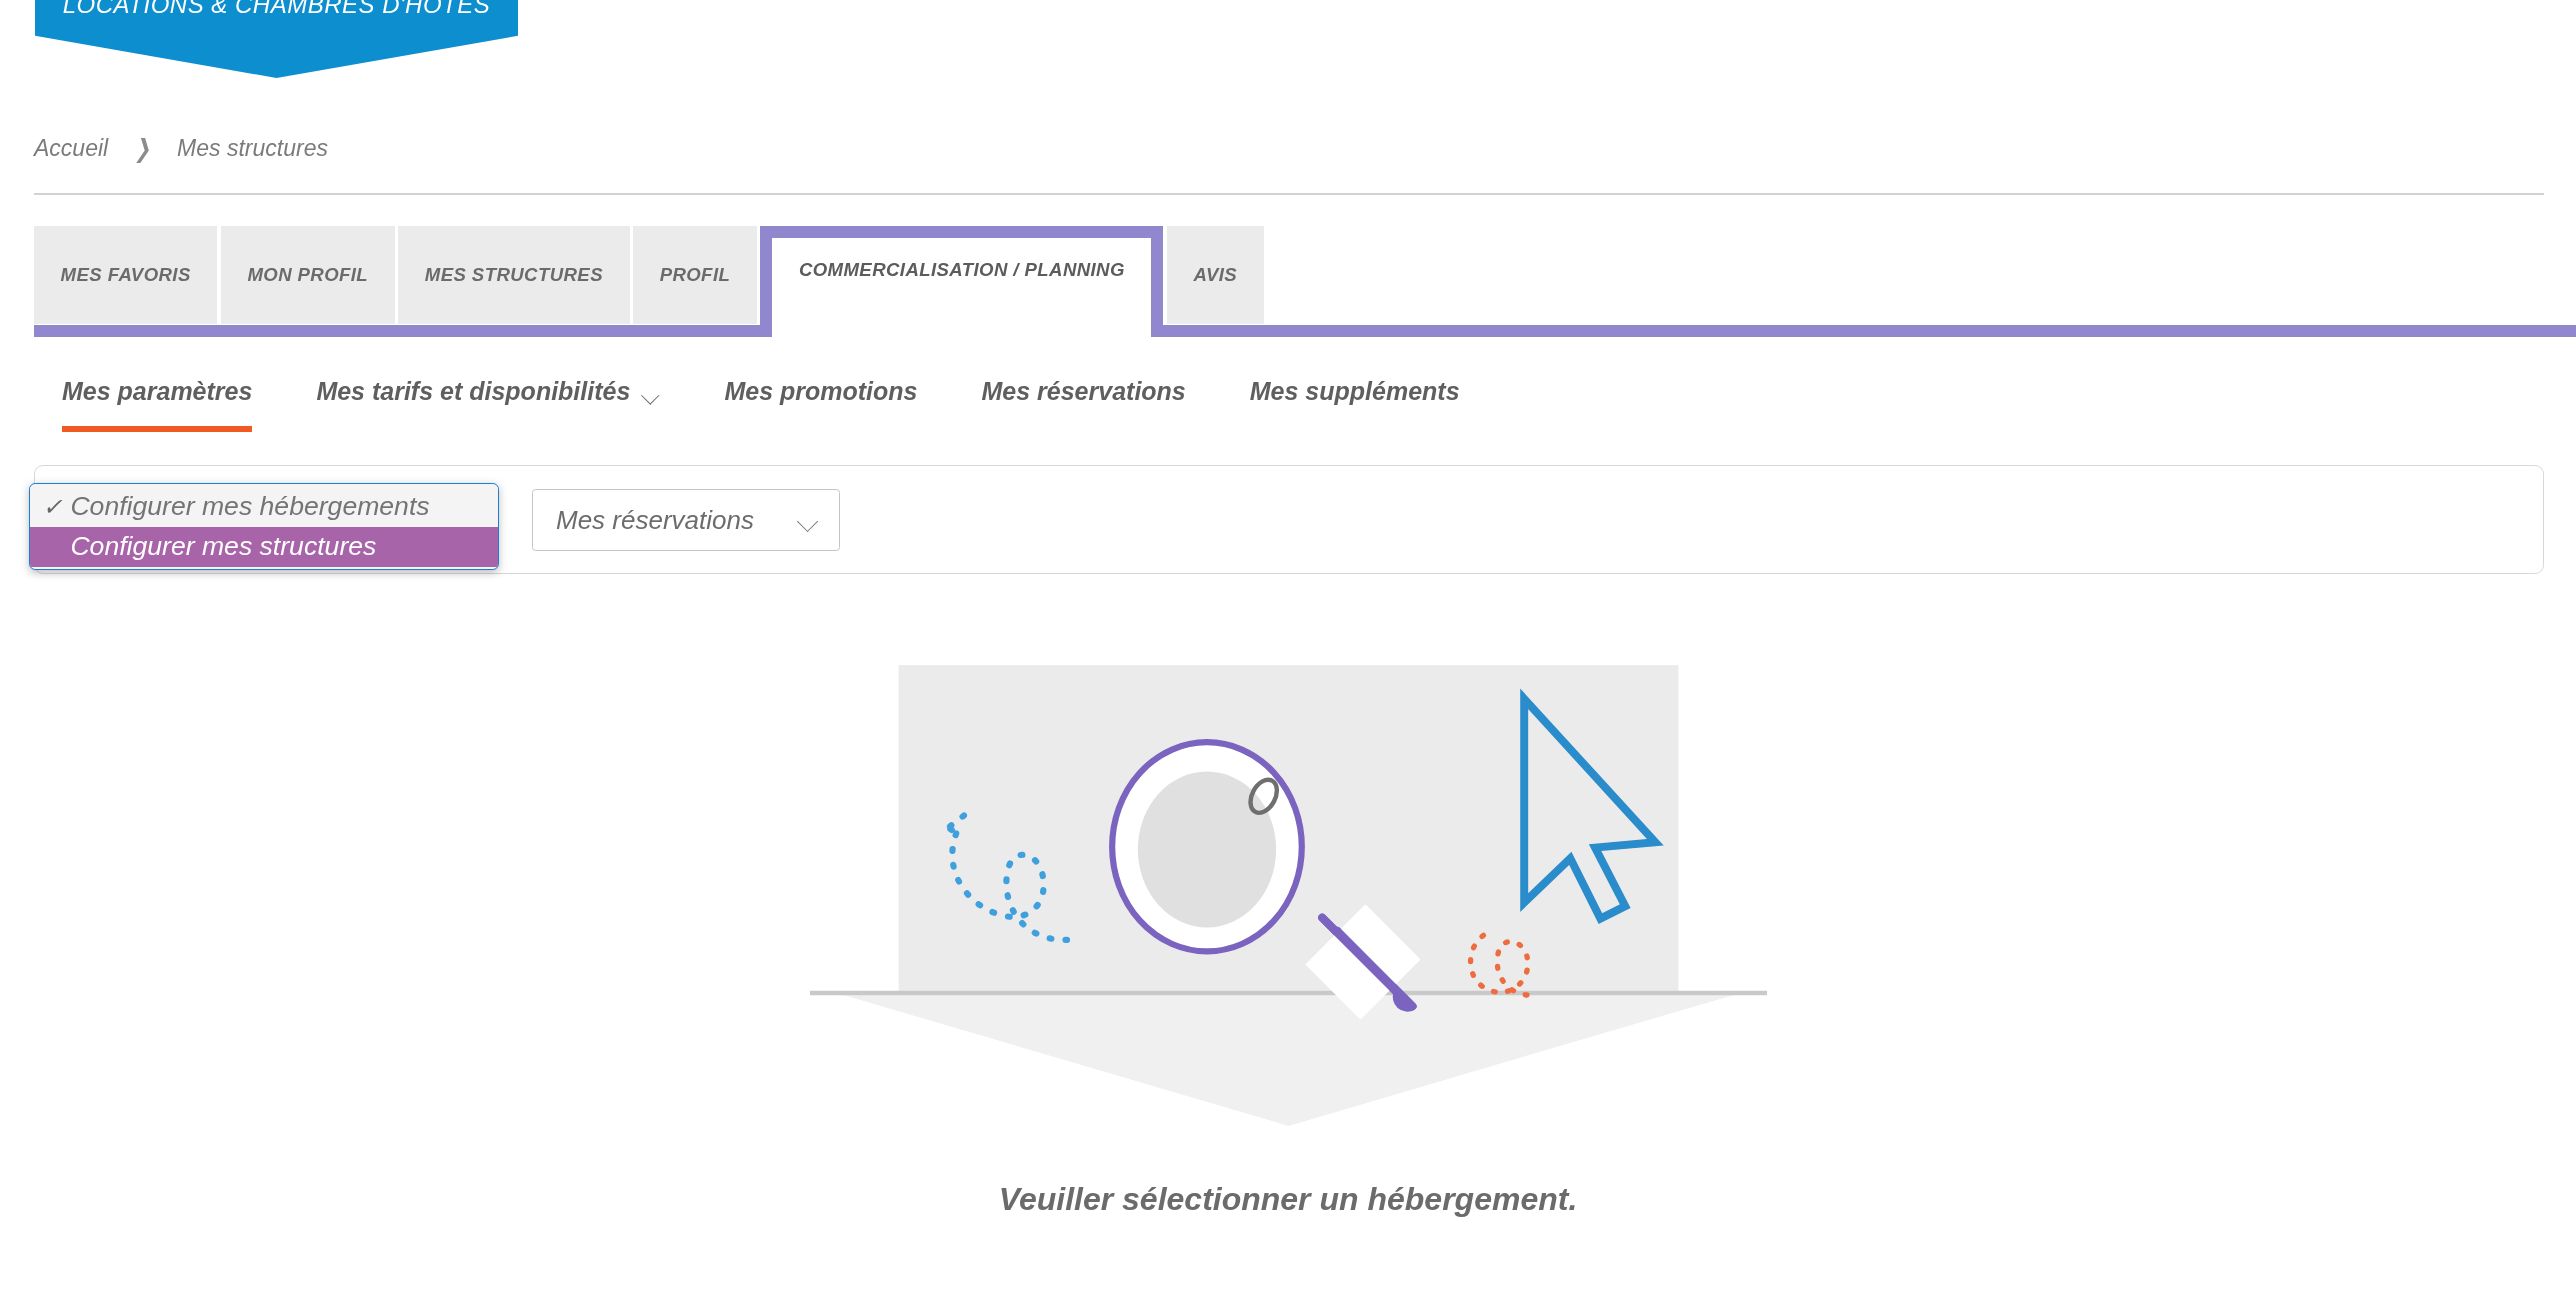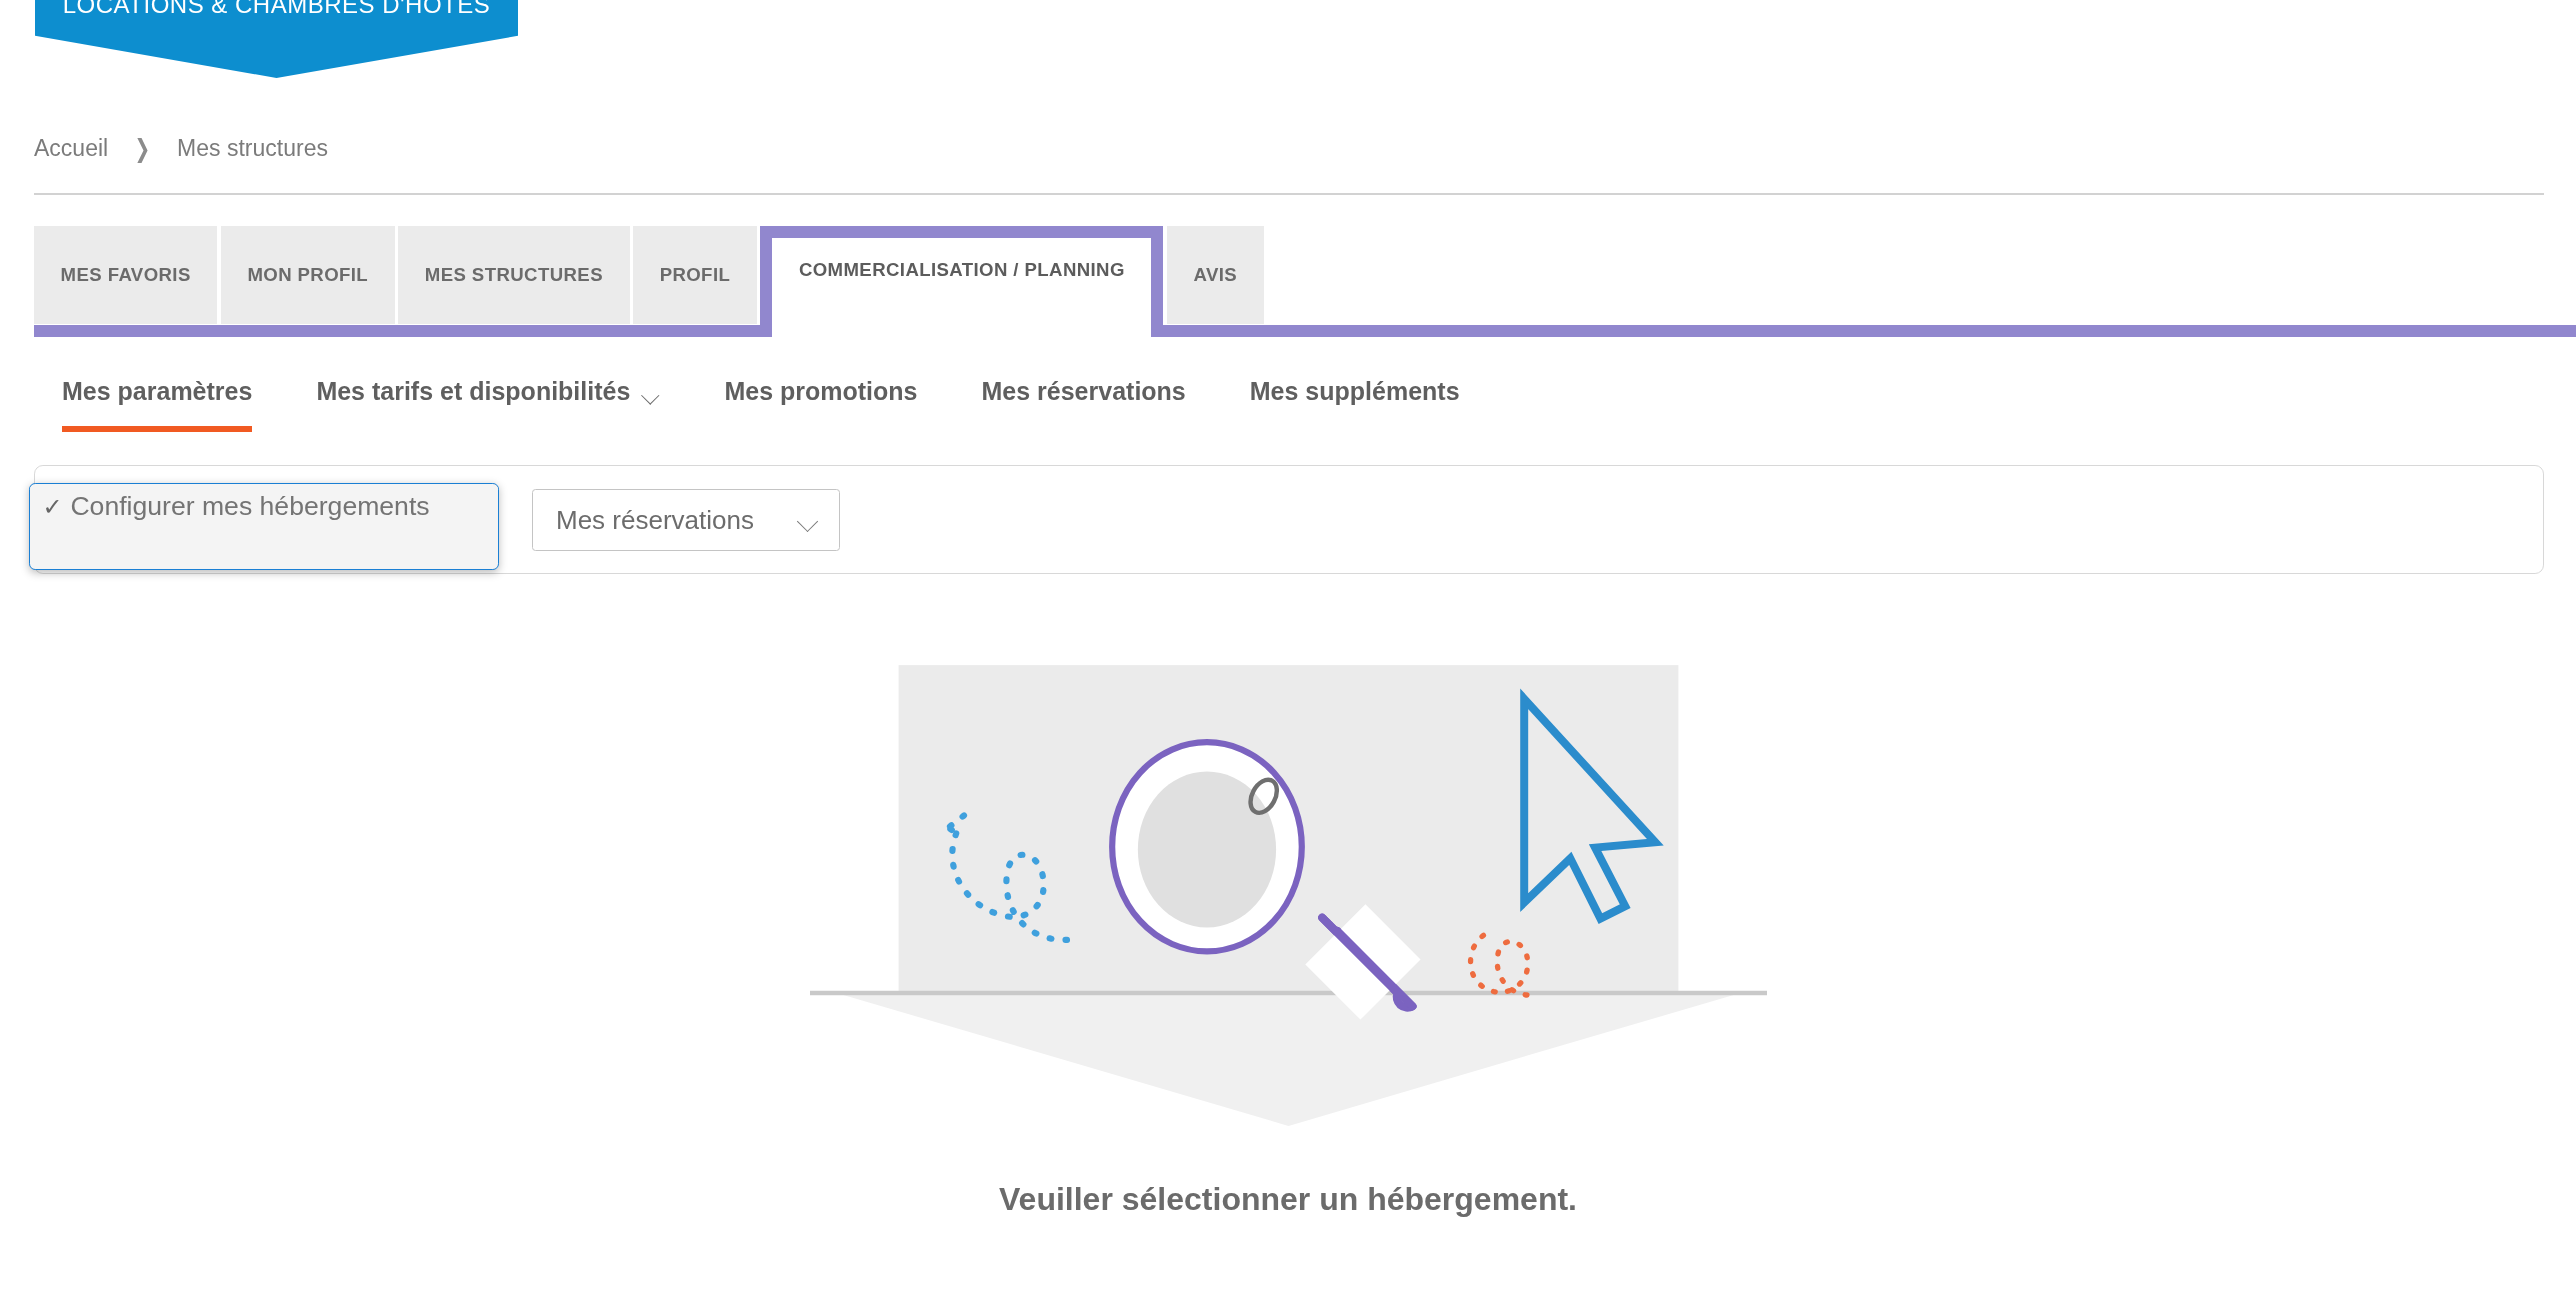--- a/index.html
+++ b/index.html
@@ -6,21 +6,21 @@
   * { box-sizing: border-box; margin: 0; padding: 0; }
 
   html, body {
     width: 2576px;
     height: 1299px;
     background: #ffffff;
     font-family: "Liberation Sans", sans-serif;
     overflow: hidden;
   }
 
-  .page { position: relative; width: 2040px; height: 1299px; }
+  .page { position: relative; width: 2040px; height: 1299px; font-style: italic; }
 
   
   .banner {
     position: absolute;
     left: 35px;
     top: -46px;
     width: 483px;
     height: 124px;
     background: #0d8ecf;
     clip-path: polygon(0 0, 100% 0, 100% 66%, 50% 100%, 0 66%);
@@ -343,20 +343,24 @@
   <div class="select-box">
     <span class="value">Mes réservations</span>
     <span class="chev"></span>
   </div>
 
   <div class="dropdown-popup">
     <div class="dd-option first">
       <span class="check">✓</span>
       <span>Configurer mes hébergements</span>
     </div>
+    <div class="dd-option selected">
+      <span class="check">&nbsp;</span>
+      <span>Configurer mes structures</span>
+    </div>
   </div>
 
   <div class="empty-state">
     <div class="illustration">
       <svg viewBox="0 0 1080 520" width="957" height="461">
 
         <polygon points="30,370 1050,370 540,520" fill="#f0f0f0"></polygon>
 
         <rect x="100" y="0" width="880" height="370" fill="#ebebeb"></rect>
 

